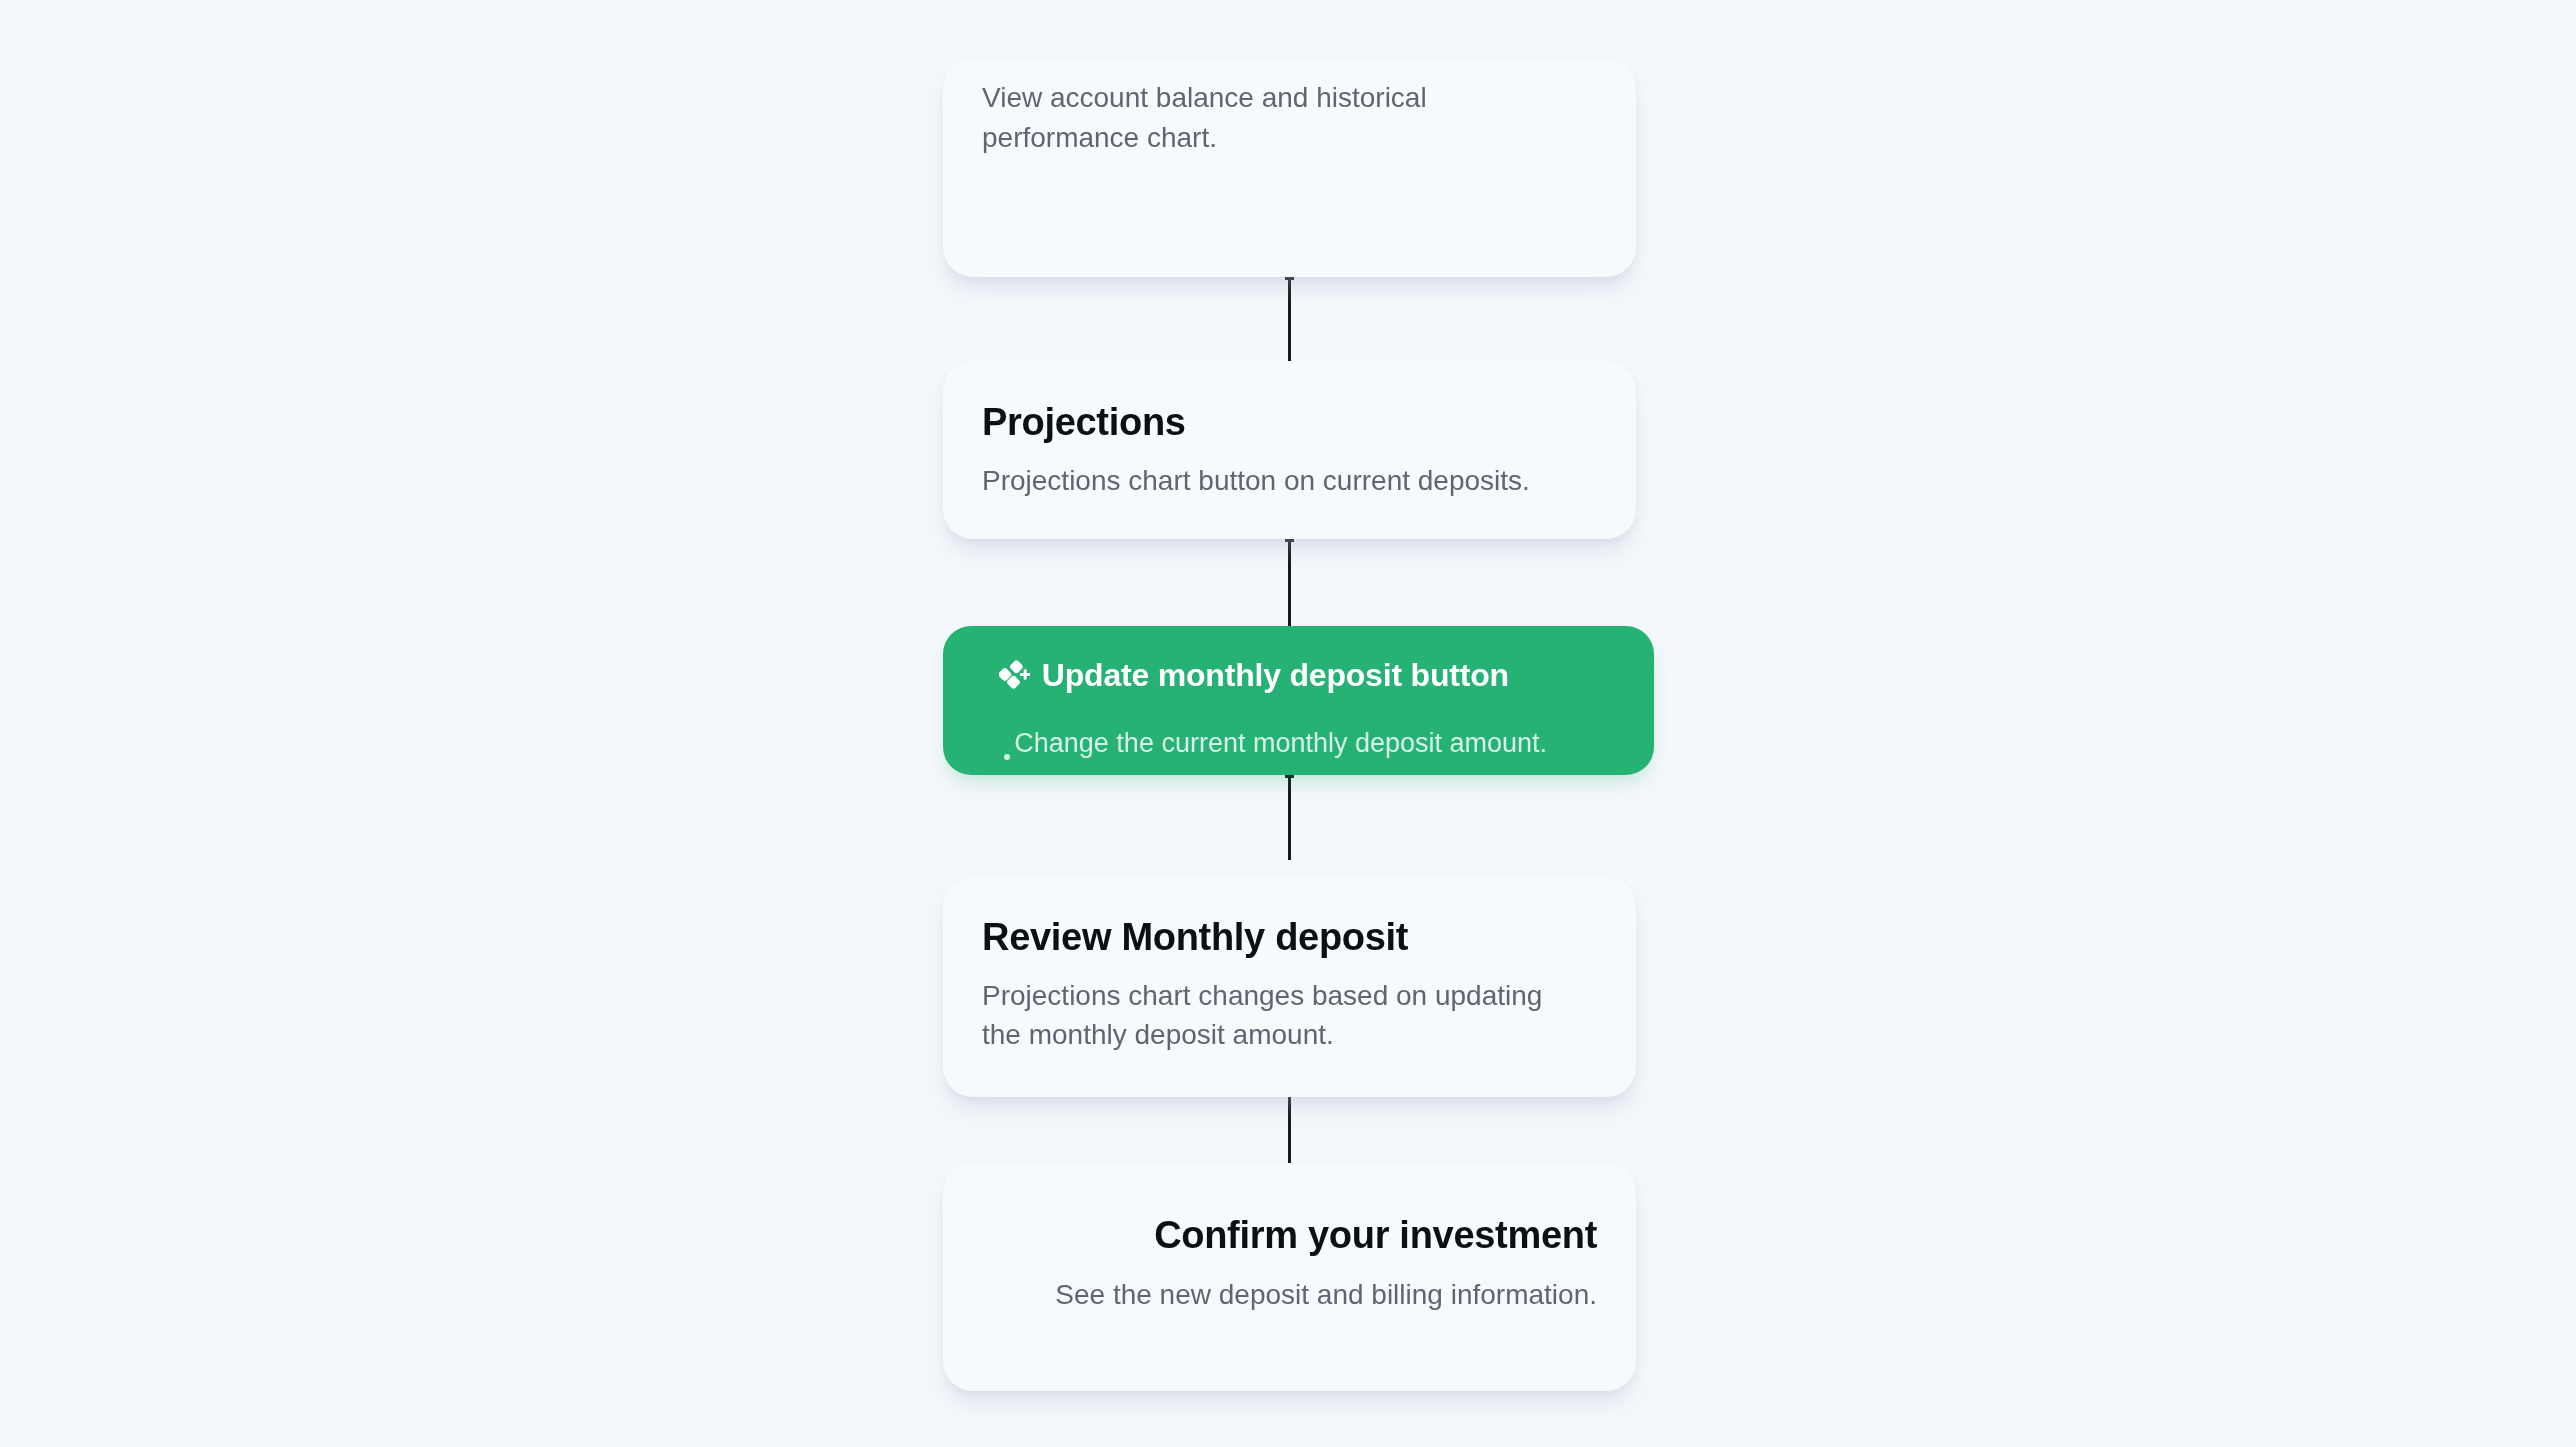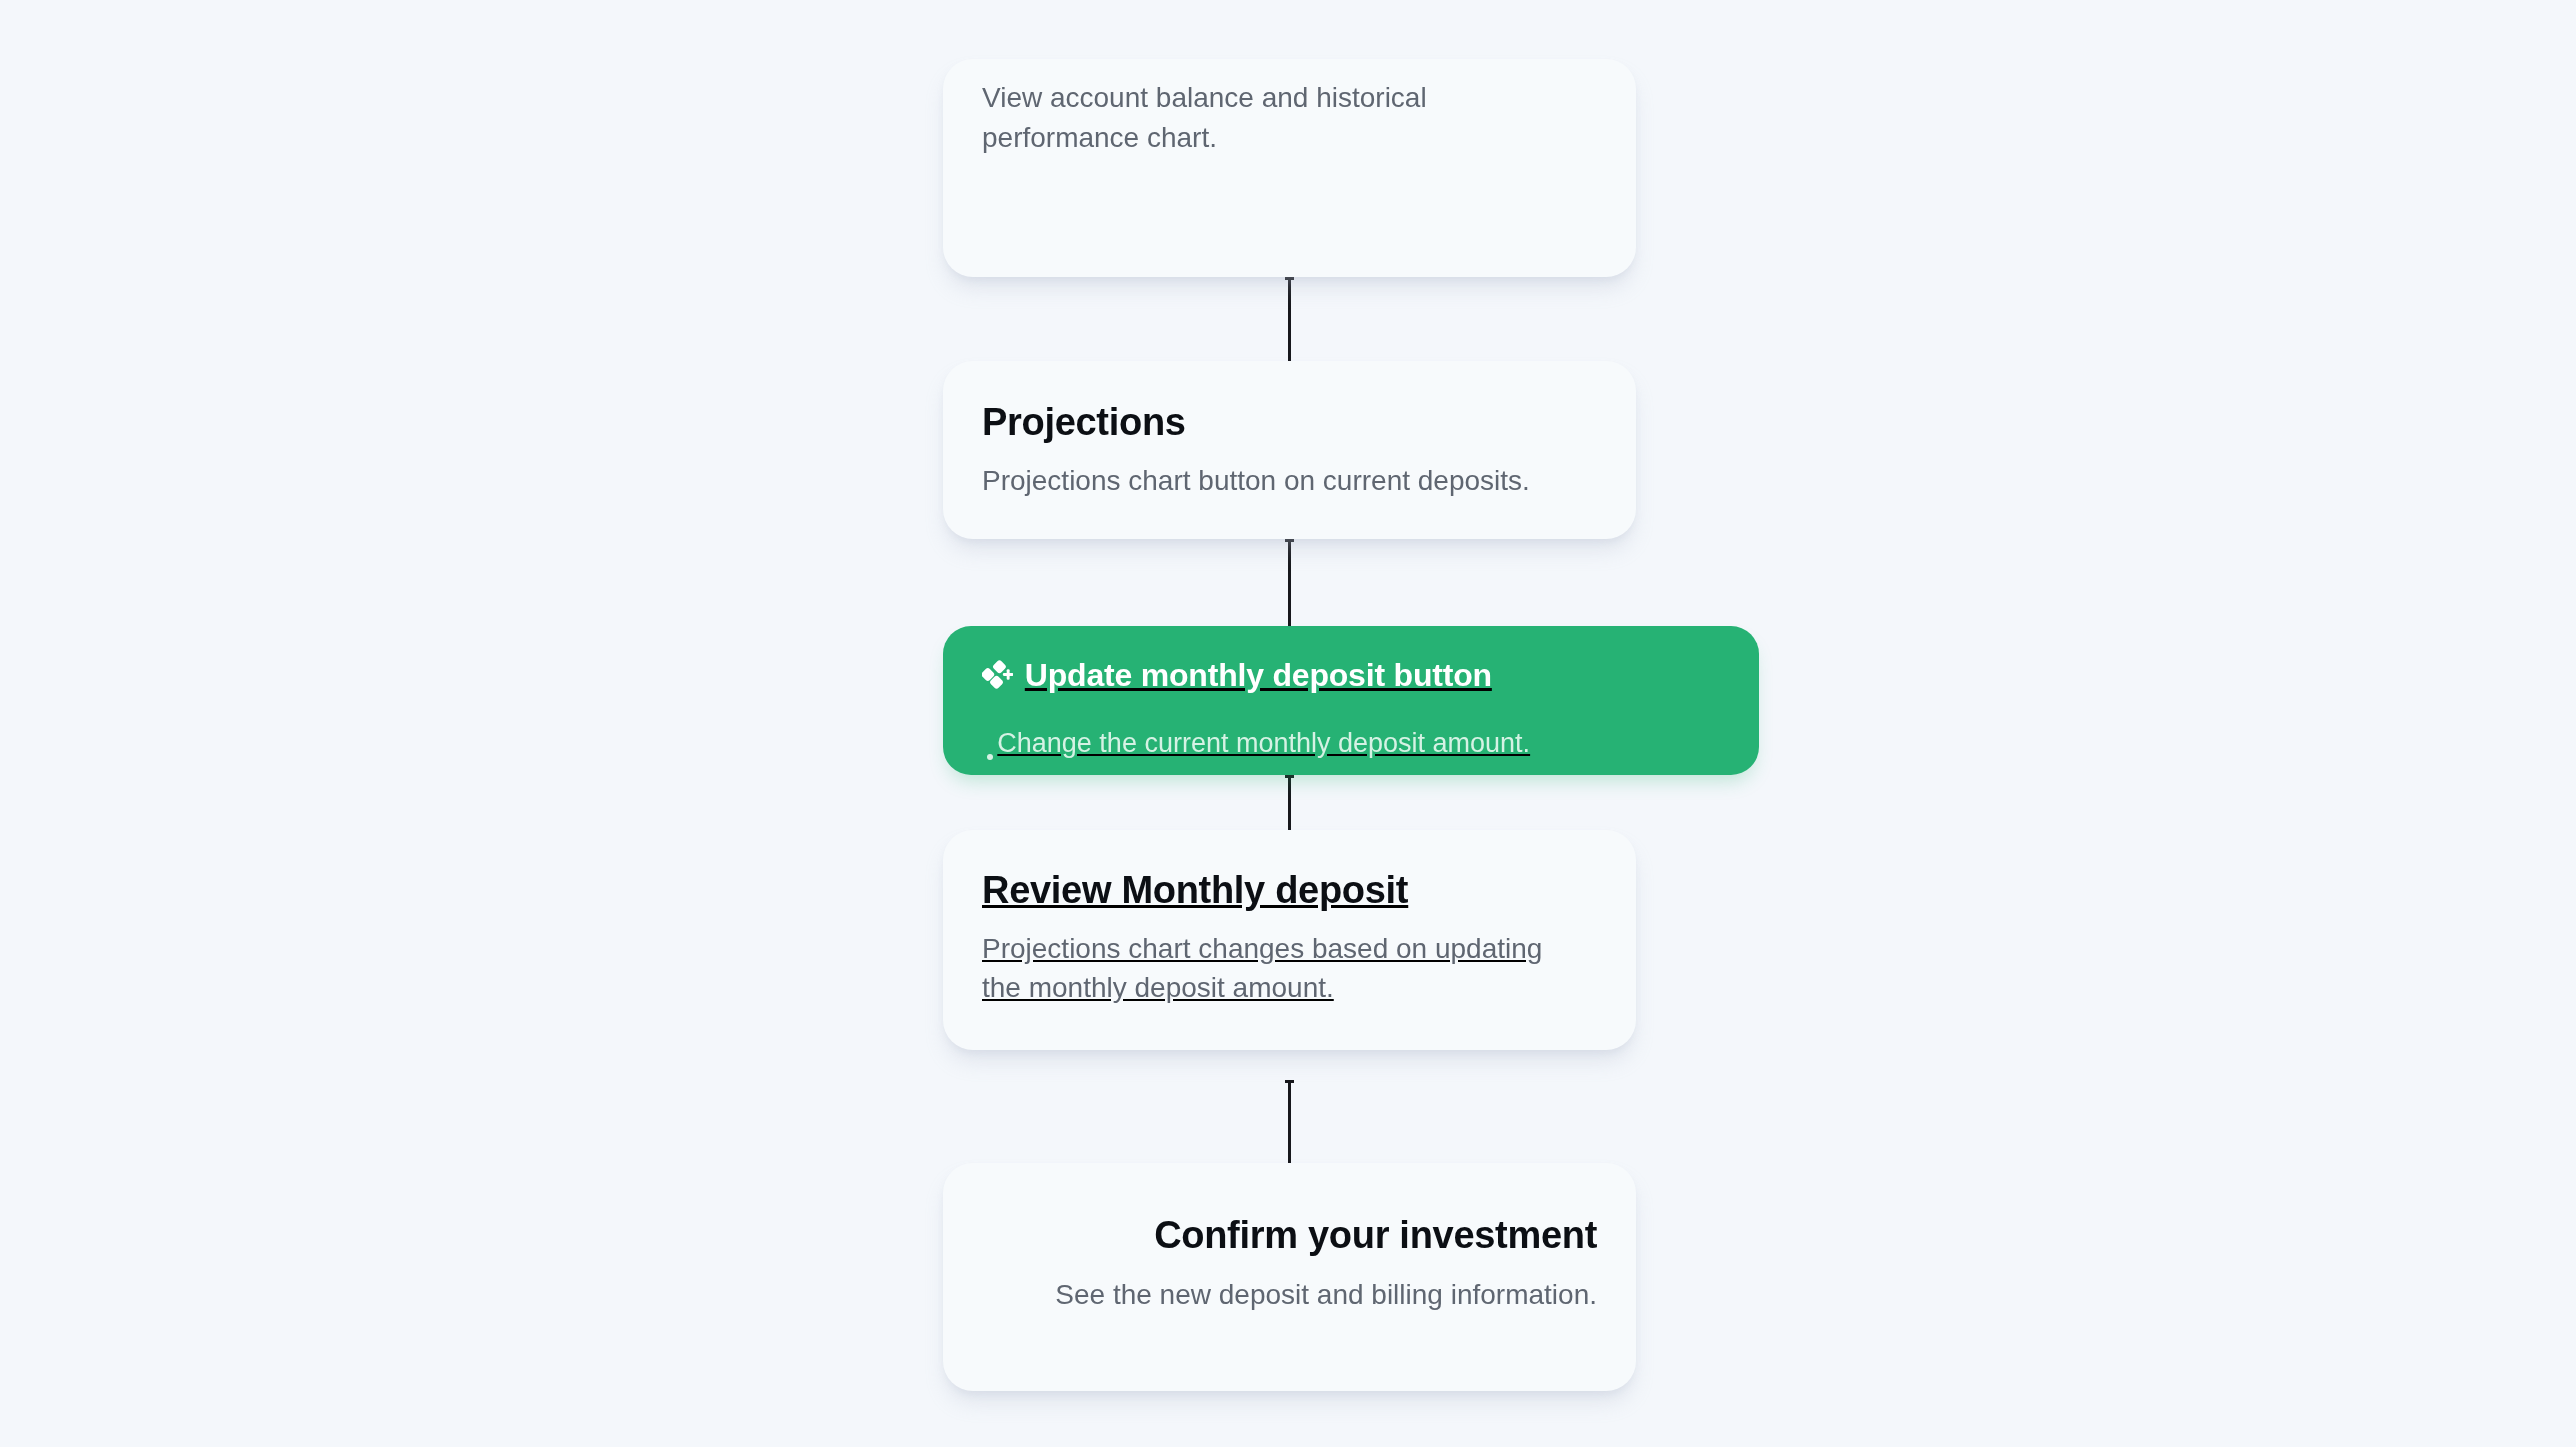--- a/index.html
+++ b/index.html
@@ -75,44 +75,43 @@
 
   
   #card-portfolio    { top: 59px;  height: 218px; }
   #card-portfolio .card-title { margin-top: 46px; }
   #card-portfolio .card-desc  { margin-top: 19.3px; }
 
   #card-projections  { top: 361px;  height: 178px; }
   #card-projections .card-title { margin-top: 42px; }
   #card-projections .card-desc  { margin-top: 18px; }
 
-  #card-review       { top: 830px; height: 220px; text-decoration: underline; }
+  #card-review       { top: 877px; height: 220px; }
   #card-review .card-title { margin-top: 41px; }
   #card-review .card-desc  { margin-top: 18px; }
 
   #card-confirm      { top: 1163px; height: 228px; align-items: flex-end; }
   #card-confirm .card-title { margin-top: 53px; }
   #card-confirm .card-desc  { margin-top: 19.3px; }
 
   
   #card-update {
     position: absolute;
     left: 943px;
     top: 626px;
-    width: 816px;
+    width: 711px;
     height: 149px;
     box-sizing: border-box;
     border-radius: 28px;
     background: #26b274;
-    padding: 0 39px;
+    padding: 0 56px;
     display: flex;
     flex-direction: column;
     justify-content: flex-start;
     box-shadow: 0 10.7px 19.3px -6.4px rgba(38, 178, 116, 0.28);
-    text-decoration: underline;
   }
 
   .update-head {
     display: flex;
     align-items: center;
     margin-top: 33px;
     gap: 11.8px;
   }
 
   .sparkle-icon {

